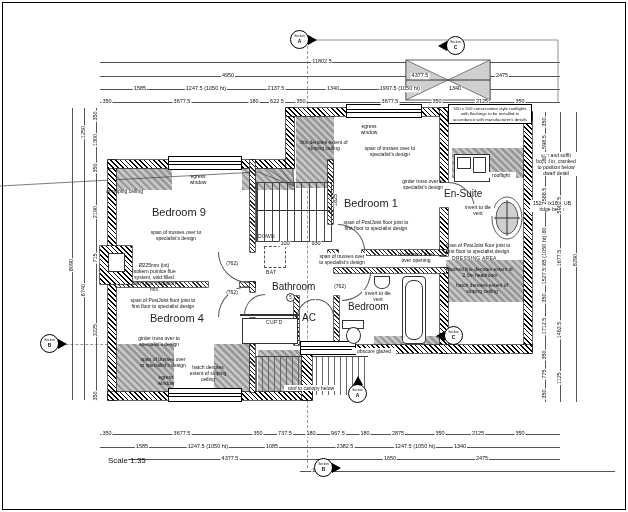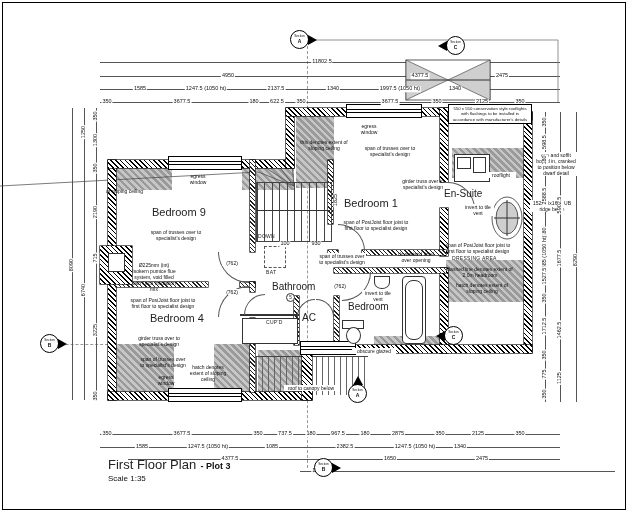--- a/index.html
+++ b/index.html
@@ -314,19 +314,15 @@
     <span class="mw">Section</span>
     <span class="ml">A</span>
   </div>
   <div class="marker" style="left:314px;top:458px">
     <i class="tri t-r"></i>
     <span class="mw">Section</span>
     <span class="ml">B</span>
   </div>
 
   <div class="titleblk">
-    <div>
-      <span class="t1">First Floor Plan</span>
-      <span class="t2">- Plot 3</span>
-    </div>
     <div class="t3">Scale 1:35</div>
   </div>
 </div>
 
 </body></html>

